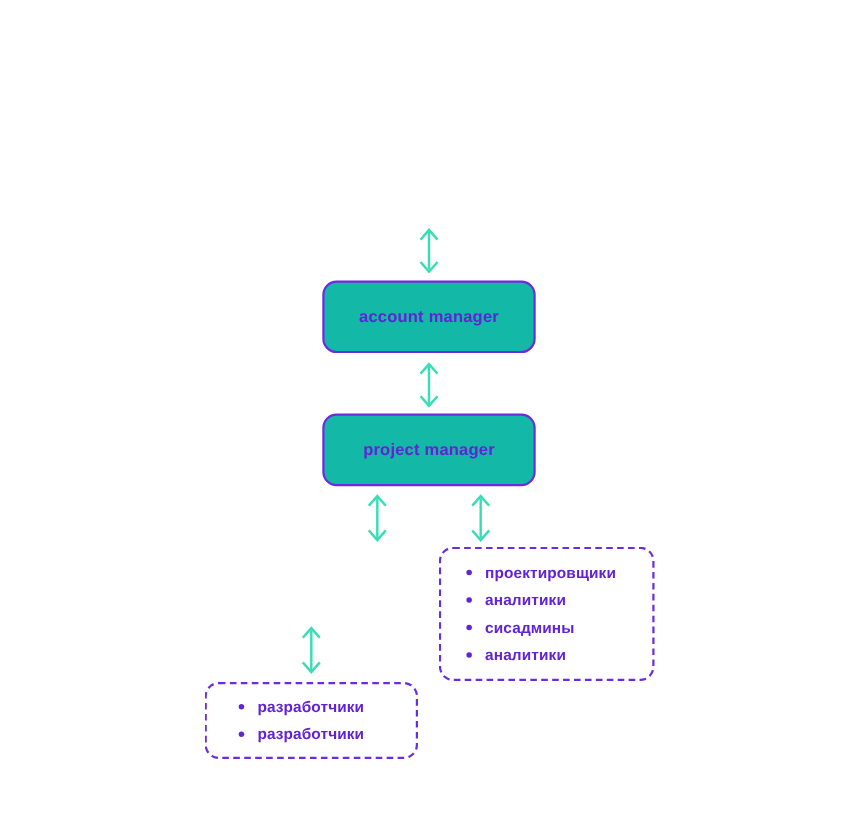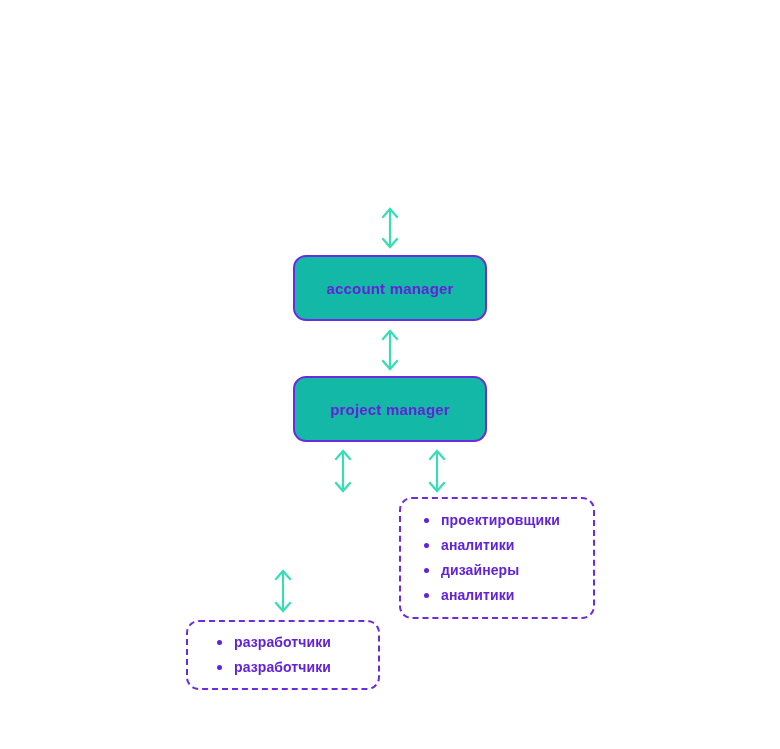--- a/index.html
+++ b/index.html
@@ -170,21 +170,21 @@
       <li>
         <span class="bullet"></span>
         <span>проектировщики</span>
       </li>
       <li>
         <span class="bullet"></span>
         <span>аналитики</span>
       </li>
       <li>
         <span class="bullet"></span>
-        <span>дизайнеры</span>
+        <span>сисадмины</span>
       </li>
       <li>
         <span class="bullet"></span>
         <span>аналитики</span>
       </li>
     </ul>
   </div>
 
   <div class="arrow" id="arrow-teamlead-devs">
     <svg width="24" height="46" viewBox="0 0 24 46">

